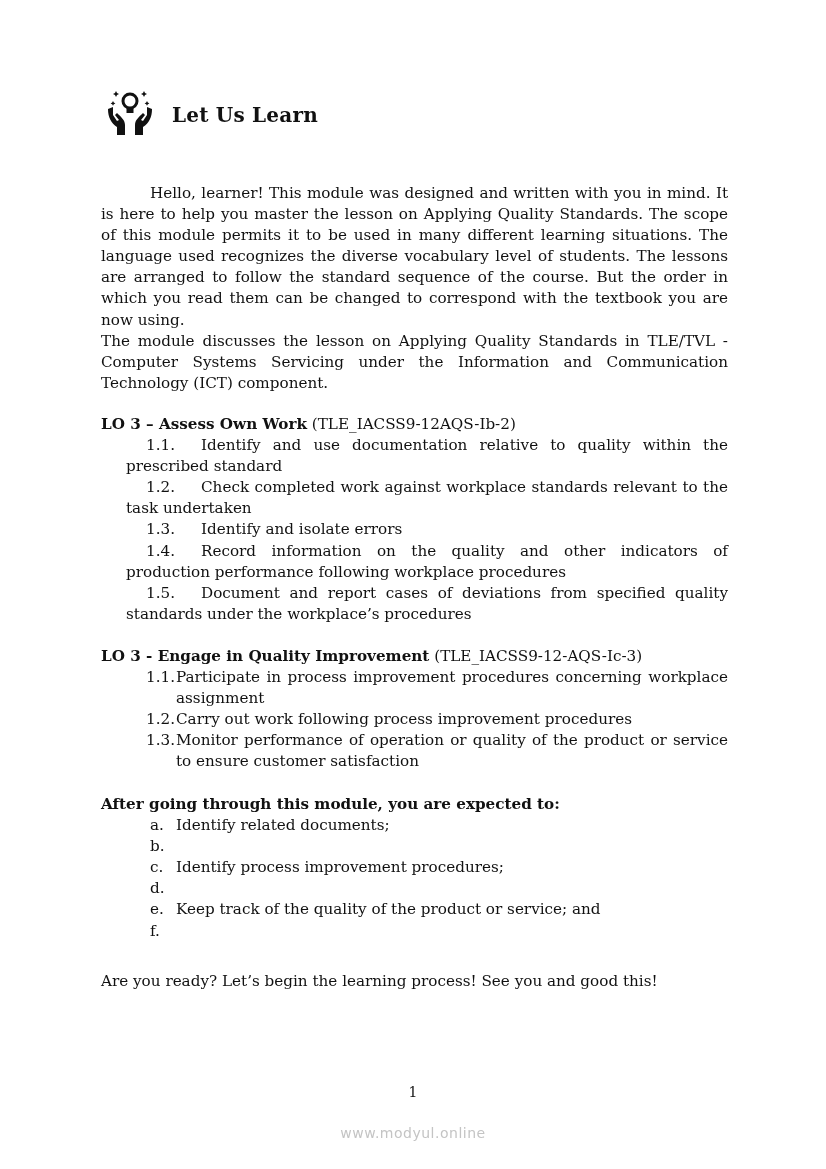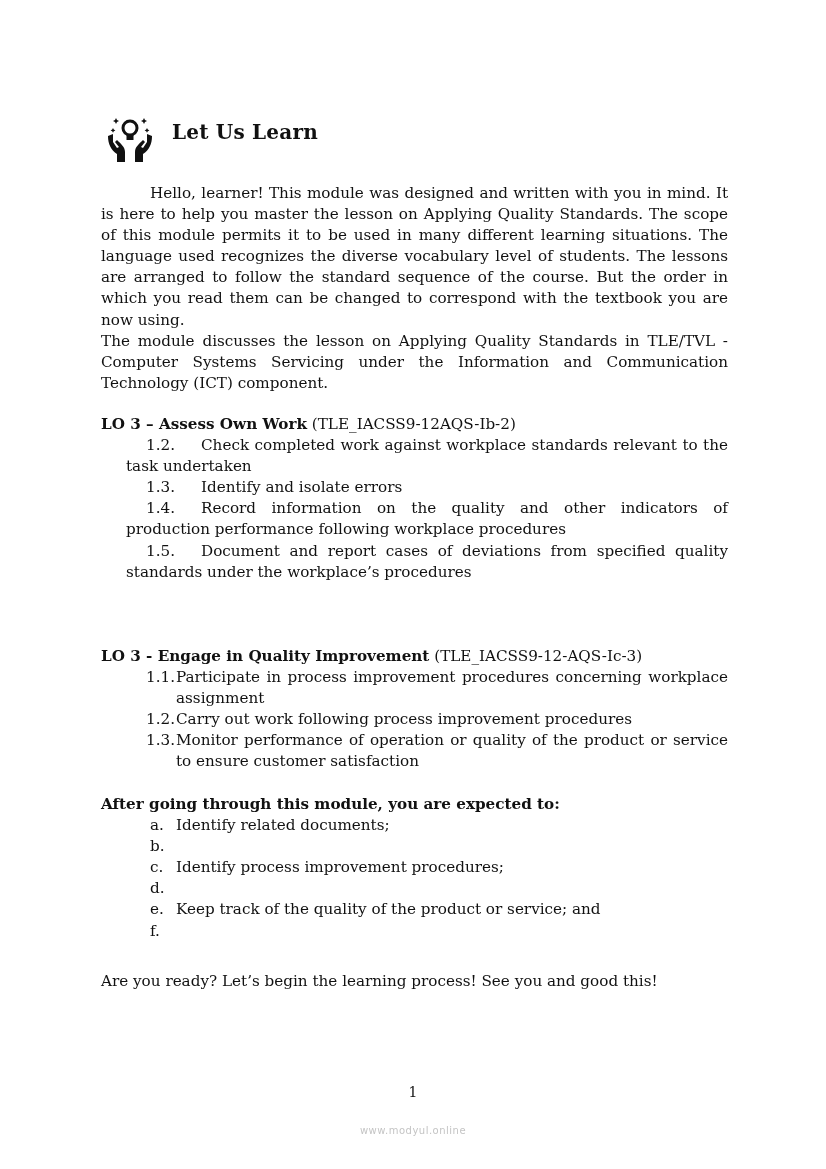--- a/index.html
+++ b/index.html
@@ -1,19 +1,19 @@
 <!DOCTYPE html>
 <html><head>
 <meta charset="utf-8">
 <style>
   html, body { margin: 0; padding: 0; background: #ffffff; }
   body { width: 826px; height: 1169px; position: relative; overflow: hidden;
          font-family: "DejaVu Serif", serif; color: #111; }
   .page { position: absolute; left: 101px; top: 0; width: 627px; }
-  .heading { position: absolute; left: 105px; top: 114px; height: 50px; display: flex; align-items: flex-start; }
+  .heading { position: absolute; left: 105px; top: 87px; height: 50px; display: flex; align-items: center; }
   .heading svg { width: 50px; height: 50px; }
   .heading .title { font-family: "DejaVu Serif", serif; font-weight: bold; font-size: 20px; margin-left: 17px; margin-top: 6px; letter-spacing: 0.2px; }
   .txt { font-size: 15.2px; line-height: 21.1px; }
   .just { text-align: justify; text-align-last: left; margin-top: 13px; }
   p { margin: 0; }
   .intro { position: absolute; top: 170px; left: 0; width: 627px; }
   .intro .p1 { text-indent: 49px; }
   .lo2 { position: absolute; top: 401px; left: 0; width: 627px; }
   .lo3 { position: absolute; top: 633px; left: 0; width: 627px; }
   .after { position: absolute; top: 781px; left: 0; width: 627px; }
@@ -21,21 +21,21 @@
   b { font-weight: bold; }
   .lo2 .item { padding-left: 25px; text-indent: 20px; }
   .lo2 .num { display: inline-block; width: 55px; text-indent: 0; }
   .lo3 .item { display: flex; padding-left: 45px; }
   .lo3 .num, .after .num { flex: 0 0 30px; }
   .lo3 .body, .after .body { flex: 1; }
   .after .item { display: flex; padding-left: 49px; }
   .after .num { flex: 0 0 26px; }
   .pagenum { position: absolute; top: 1084px; left: 0; width: 826px; text-align: center; font-size: 14px; }
   .watermark { position: absolute; top: 1125px; left: 0; width: 826px; text-align: center;
-               font-family: "DejaVu Sans", sans-serif; font-size: 10px; color: #c4c4c4; letter-spacing: 0.5px; }
+               font-family: "DejaVu Sans", sans-serif; font-size: 14px; color: #c4c4c4; letter-spacing: 0.5px; }
 </style>
 </head>
 <body>
 
 <div class="heading">
   <svg viewBox="0 0 50 50">
     <circle cx="25" cy="14" r="7" fill="none" stroke="#111" stroke-width="3"></circle>
     <rect x="21.5" y="20" width="7" height="6" fill="#111"></rect>
     <path d="M11 4 l1 2 2 1 -2 1 -1 2 -1 -2 -2 -1 2 -1z" fill="#111"></path>
     <path d="M39 4 l1 2 2 1 -2 1 -1 2 -1 -2 -2 -1 2 -1z" fill="#111"></path>
@@ -49,20 +49,21 @@
 
 <div class="page">
 
   <div class="intro txt just">
     <p class="p1">Hello, learner! This module was designed and written with you in mind. It is here to help you master the lesson on Applying Quality Standards. The scope of this module permits it to be used in many different learning situations. The language used recognizes the diverse vocabulary level of students. The lessons are arranged to follow the standard sequence of the course. But the order in which you read them can be changed to correspond with the textbook you are now using.</p>
     <p>The module discusses the lesson on Applying Quality Standards in TLE/TVL - Computer Systems Servicing under the Information and Communication Technology (ICT) component.</p>
   </div>
 
   <div class="lo2 txt just">
     <p><b>LO 3 – Assess Own Work</b><span> (TLE_IACSS9-12AQS-Ib-2)</span></p>
+    <p class="item"><span class="num">1.1.</span><span>Identify and use documentation relative to quality within the prescribed standard</span></p>
     <p class="item"><span class="num">1.2.</span><span>Check completed work against workplace standards relevant to the task undertaken</span></p>
     <p class="item"><span class="num">1.3.</span><span>Identify and isolate errors</span></p>
     <p class="item"><span class="num">1.4.</span><span>Record information on the quality and other indicators of production performance following workplace procedures</span></p>
     <p class="item"><span class="num">1.5.</span><span>Document and report cases of deviations from specified quality standards under the workplace’s procedures</span></p>
   </div>
 
   <div class="lo3 txt just">
     <p><b>LO 3 - Engage in Quality Improvement</b><span> (TLE_IACSS9-12-AQS-Ic-3)</span></p>
     <div class="item">
         <span class="num">1.1.</span>

